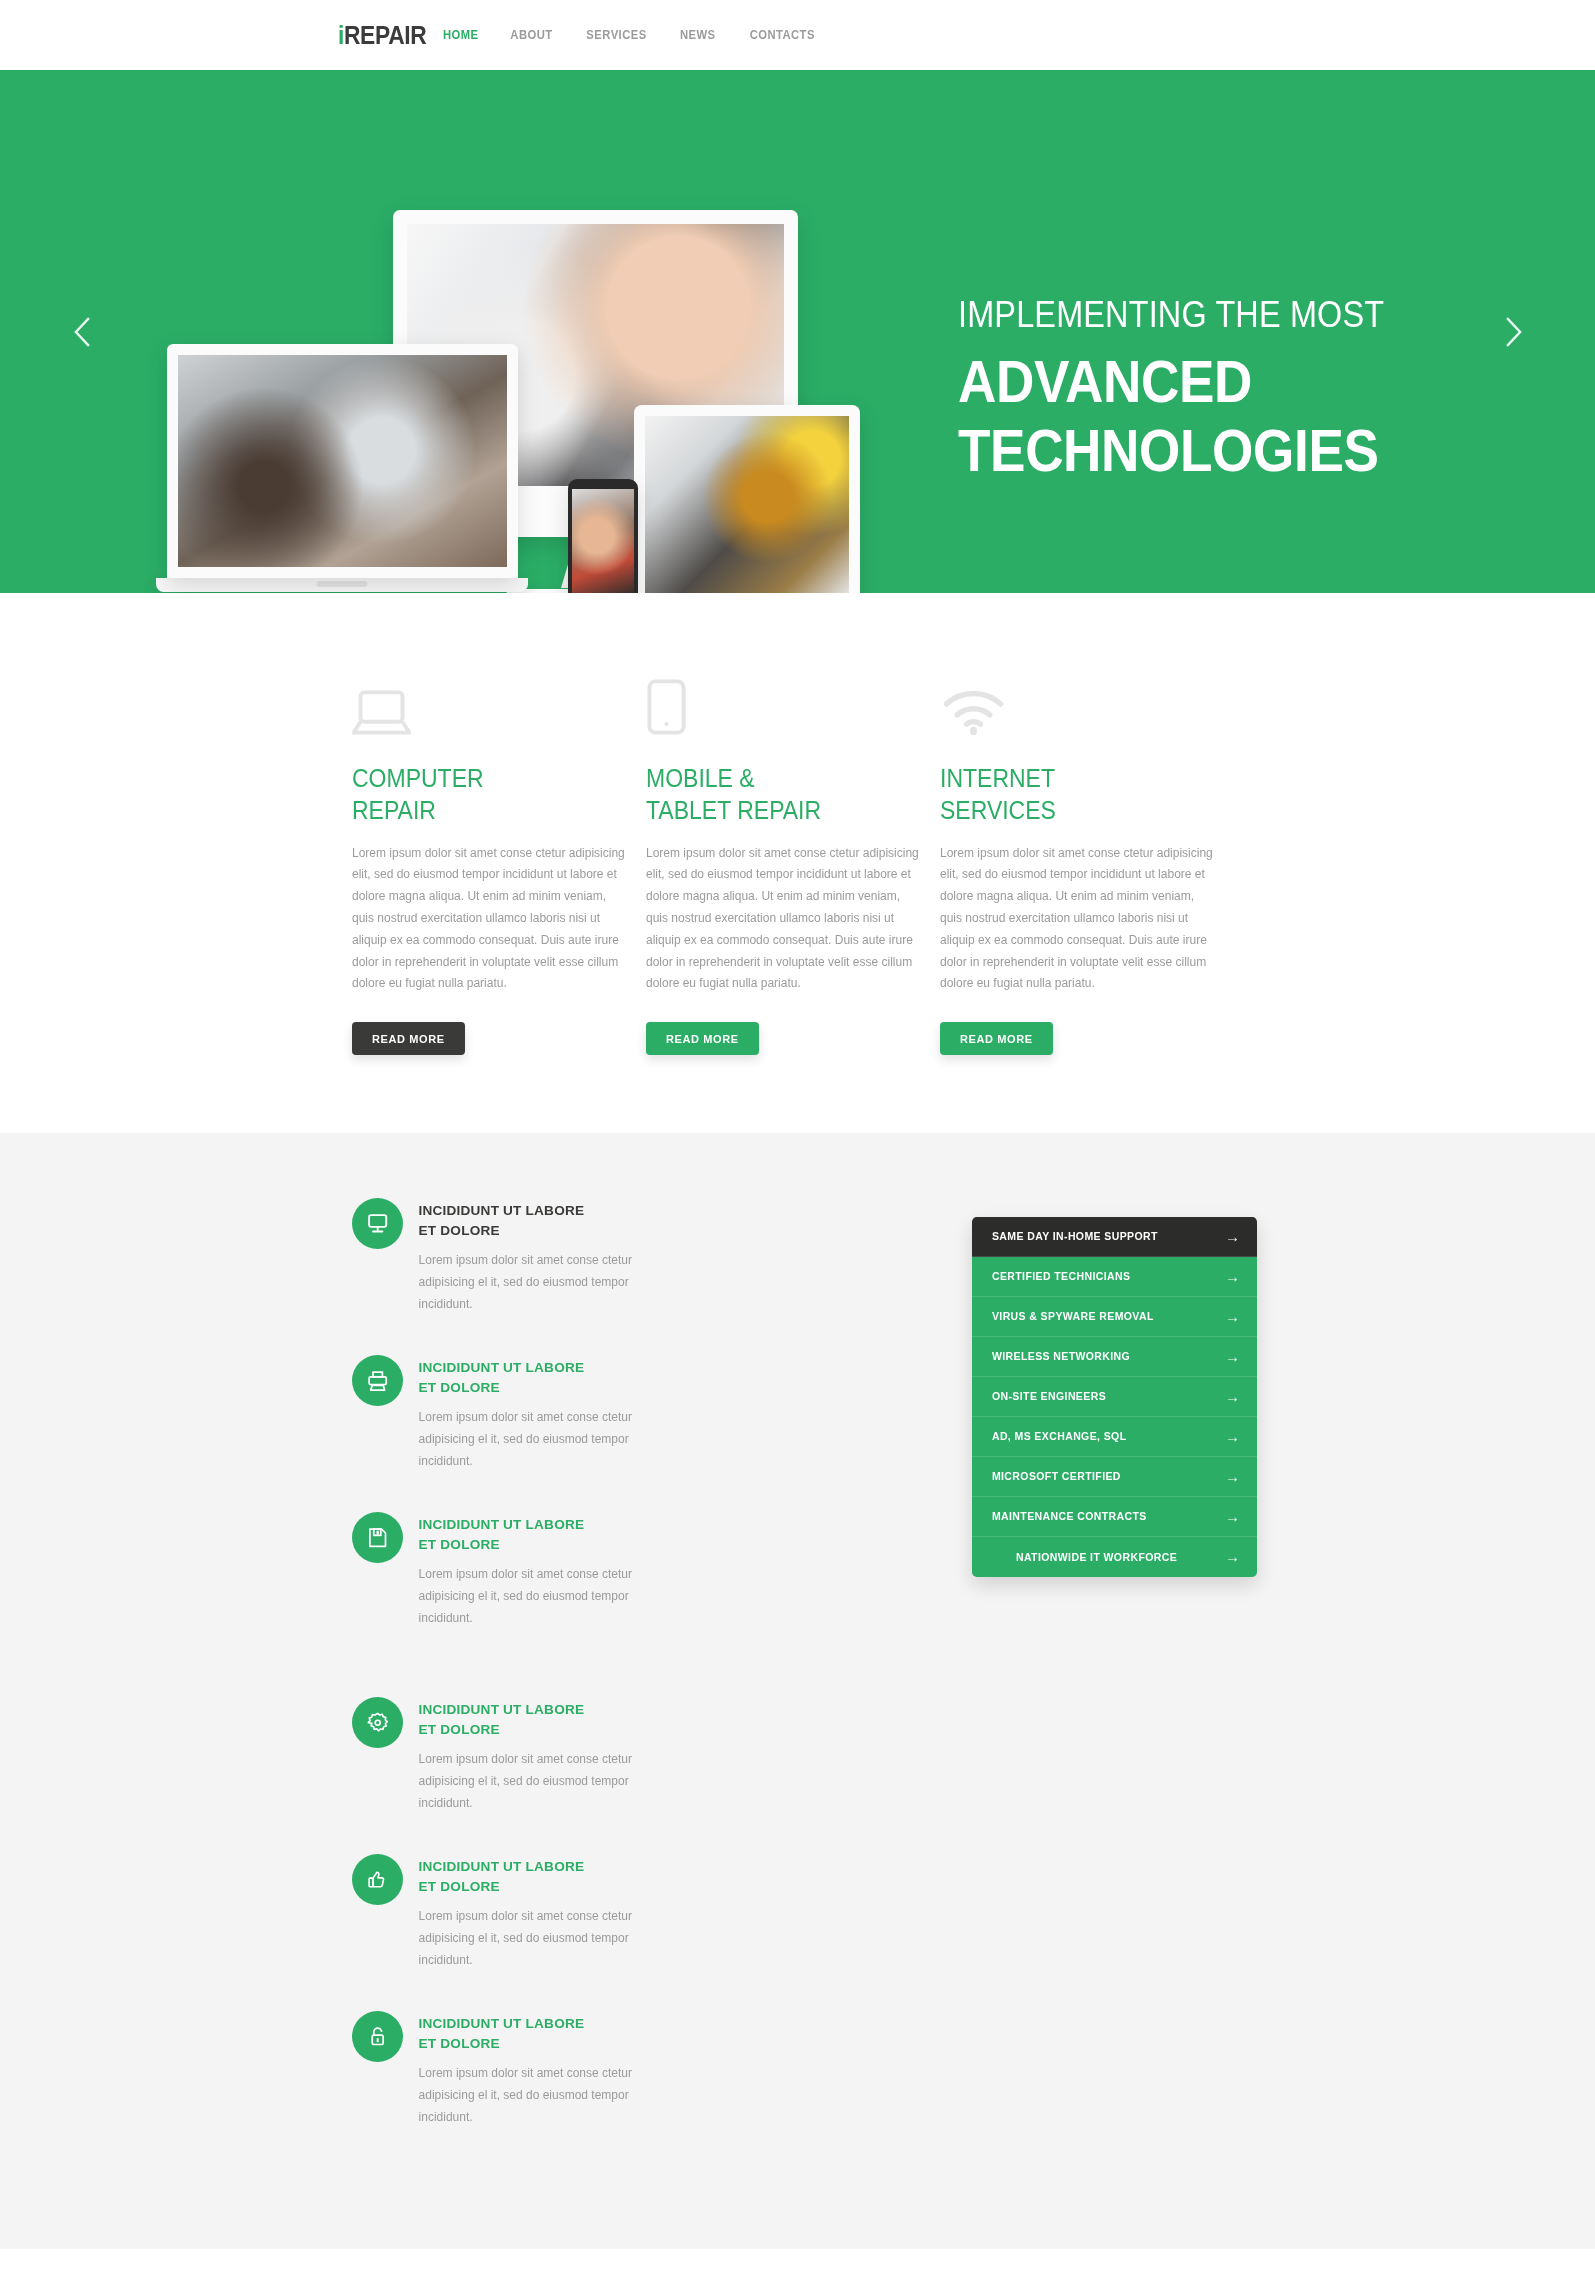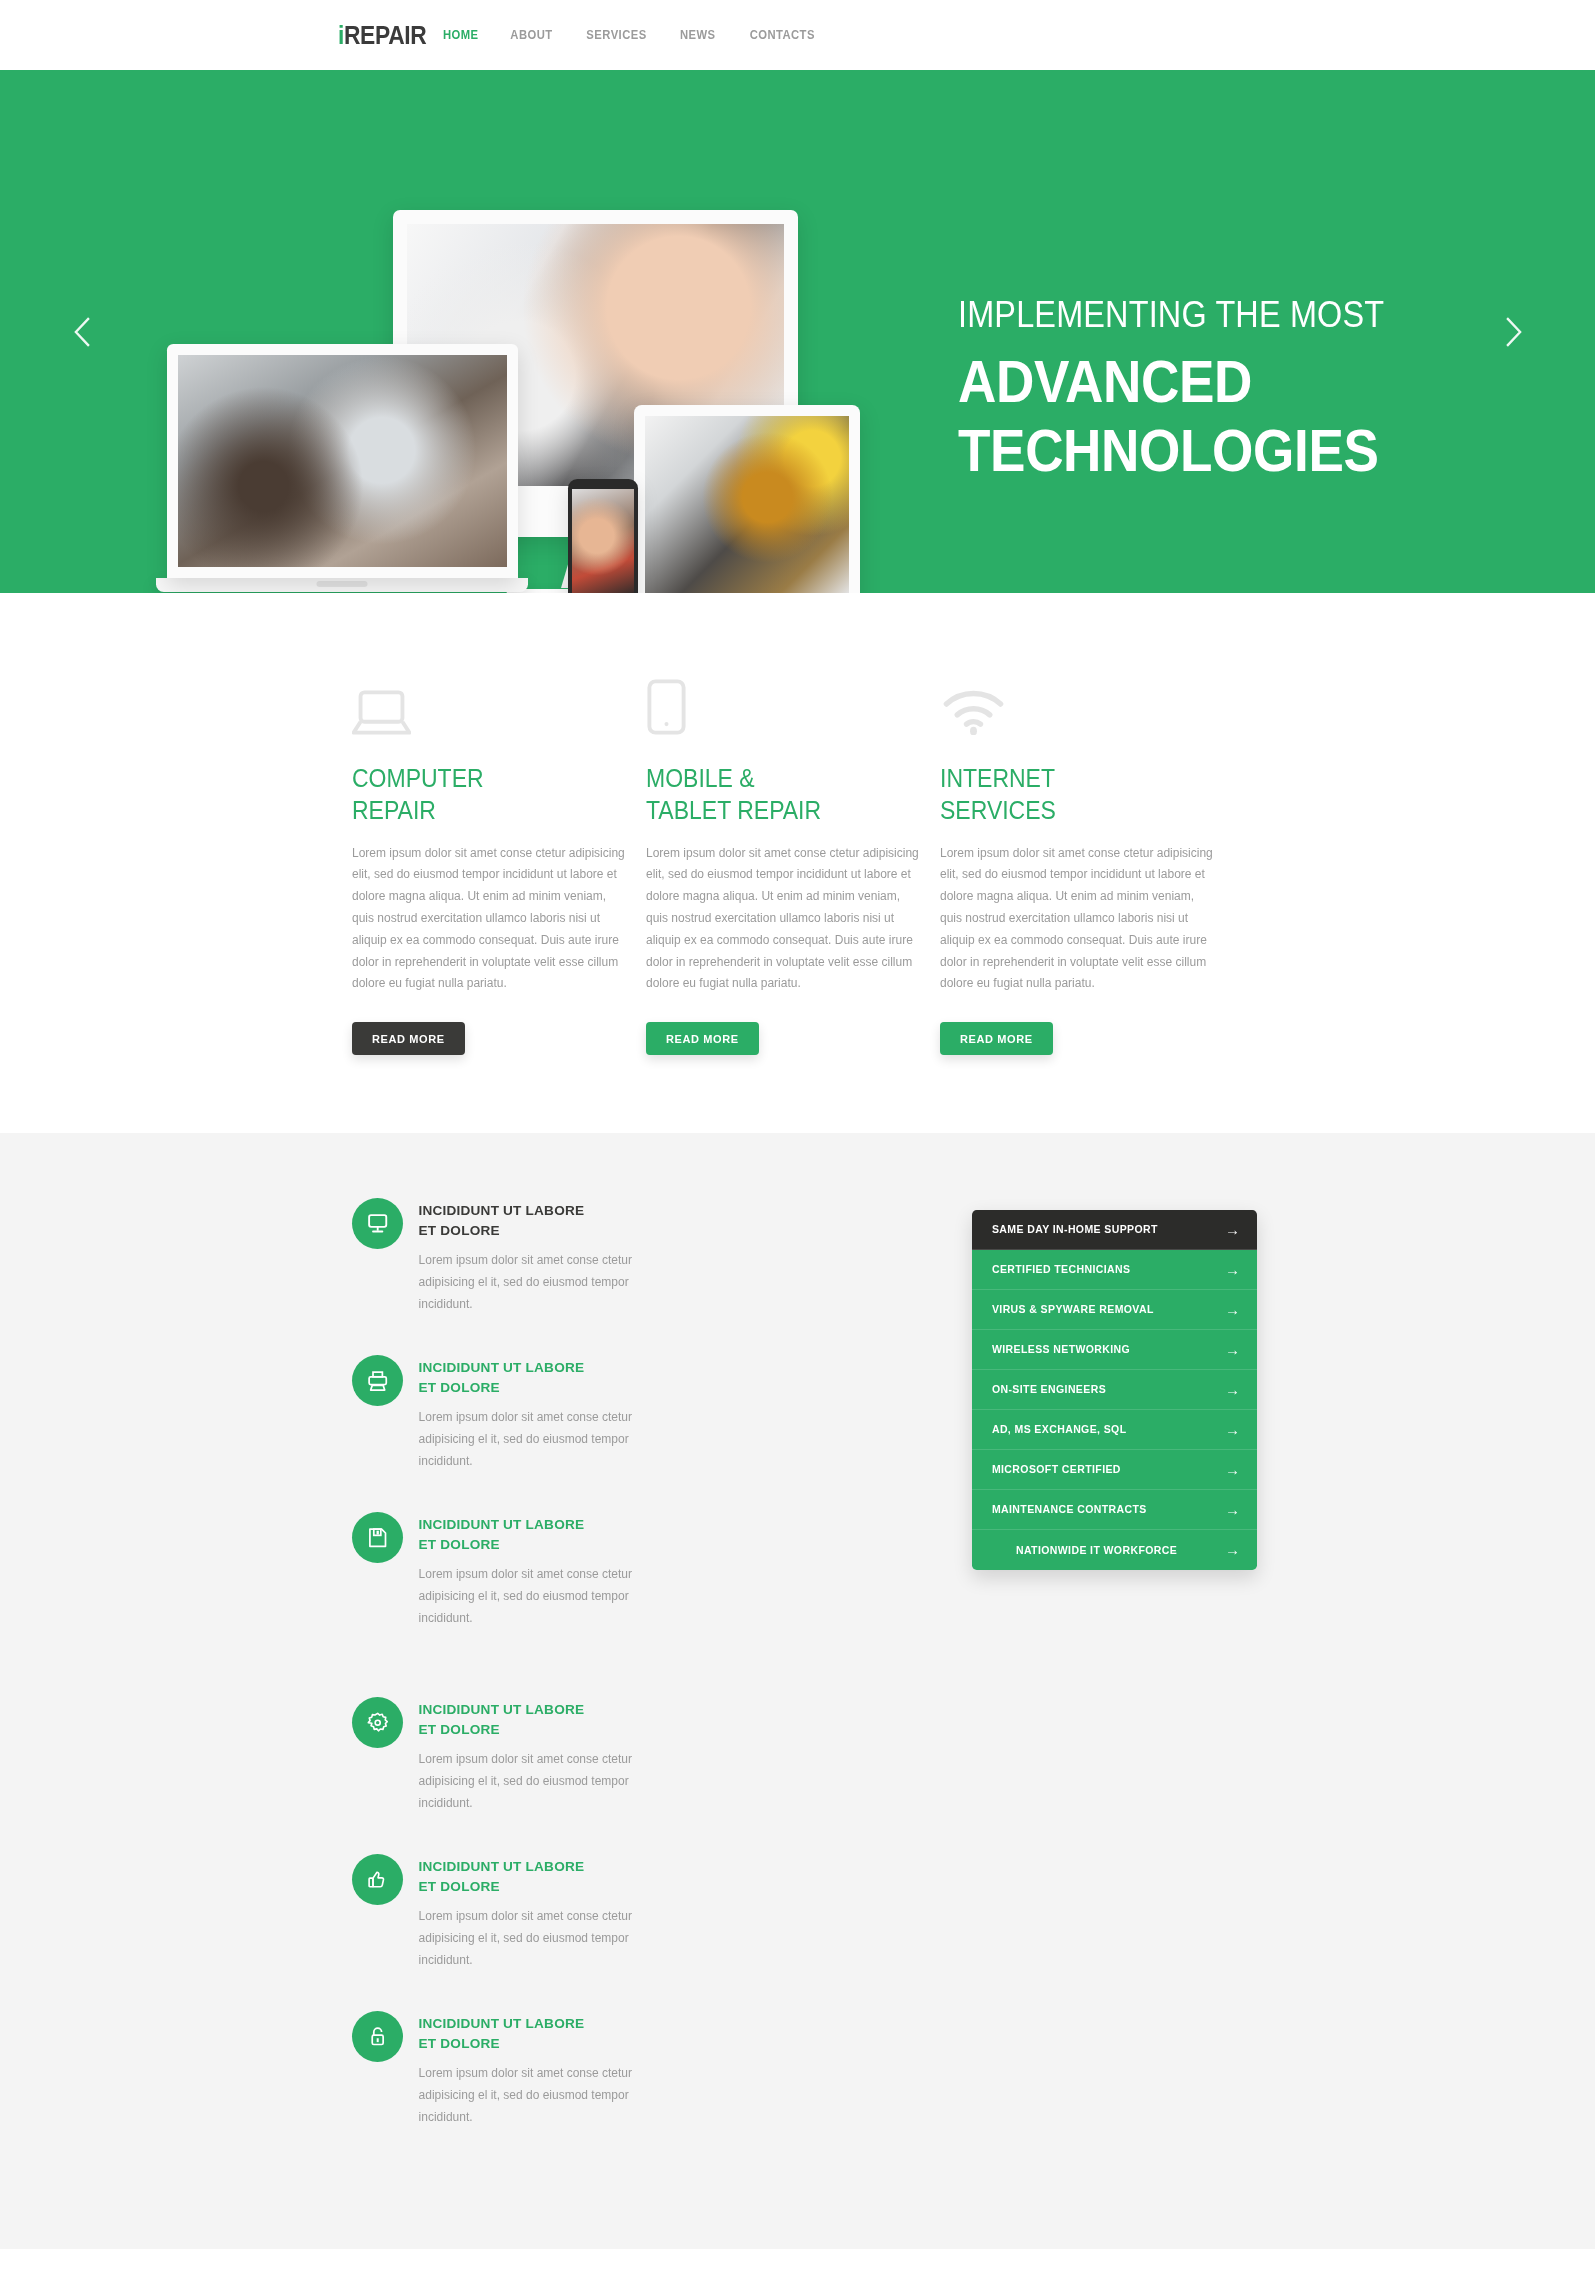--- a/index.html
+++ b/index.html
@@ -235,21 +235,21 @@
   }
   .svc-body h4.dark { color: #3a3a38; }
   .svc-body p { font-size: 12px; line-height: 1.82; color: #9b9b9b; }
 
   .svc-list {
     width: 287px;
     border-radius: 4.7px;
     overflow: hidden;
     align-self: flex-start;
     box-shadow: 0 7.8px 18.7px rgba(0,0,0,.14);
-    margin-top: 12px;
+    margin-top: 19px;
   }
   .svc-list-item {
     background: #2bad66;
     color: #ffffff;
     height: 40px;
     display: flex;
     align-items: center;
     justify-content: space-between;
     padding: 0 17px 0 20px;
     border-bottom: 0.8px solid rgba(255,255,255,.14);

